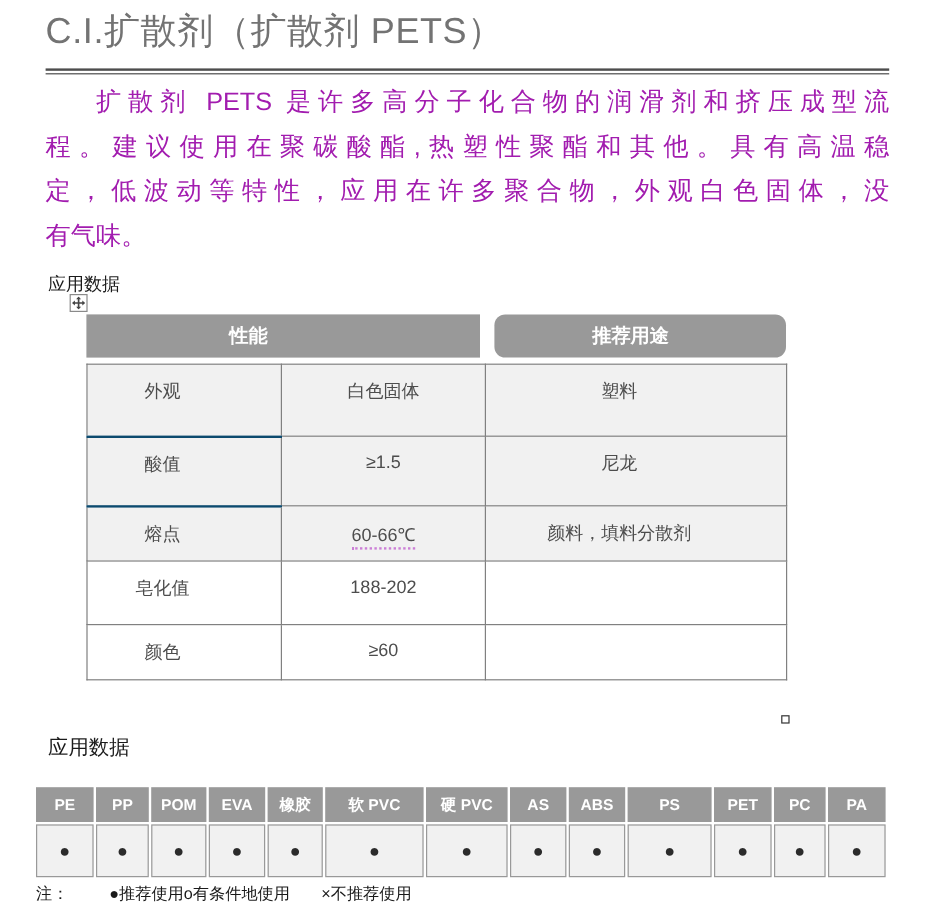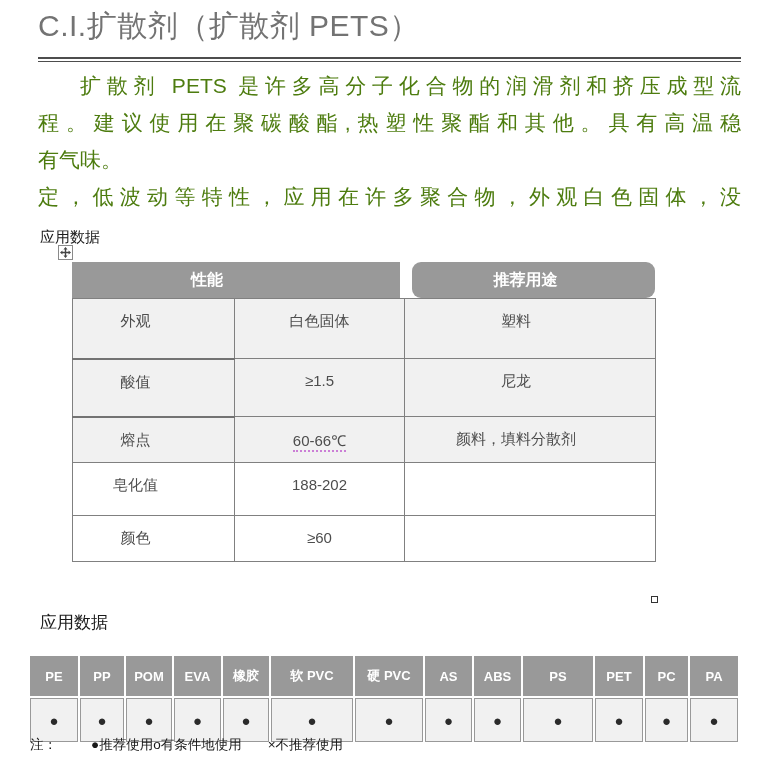--- a/index.html
+++ b/index.html
@@ -9,60 +9,60 @@
   }
   .abs{position:absolute;}
 
   
   .doc-title{left:38px;top:6px;font-size:30px;color:#737373;letter-spacing:0.5px;white-space:nowrap;}
   .title-rule{left:38px;top:57px;width:703px;}
   .title-rule .r1{height:2px;background:#4d4d4d;}
   .title-rule .r2{height:1px;background:#4d4d4d;margin-top:2px;}
 
   
-  .intro{left:38px;top:67px;width:703px;font-size:21px;line-height:37px;color:#4d7c0f;}
+  .intro{left:38px;top:67px;width:703px;font-size:21px;line-height:37px;color:#a21caf;}
   .intro .line{text-align:justify;text-align-last:justify;}
   .intro .line.first{text-indent:42px;}
   .intro .line.last{text-align-last:left;}
 
   
   .sec-label-1{left:40px;top:228px;font-size:15px;color:#1a1a1a;}
   .sec-label-2{left:40px;top:611px;font-size:17px;color:#1a1a1a;}
 
   
   .move-handle{left:58px;top:245px;width:15px;height:15px;background:#fff;
     border:1px solid #8a8a8a;box-sizing:border-box;display:flex;align-items:center;justify-content:center;}
 
   
   .resize-handle{left:651px;top:596px;width:7px;height:7px;background:#fff;border:1px solid #333;box-sizing:border-box;}
 
   
   .t1{left:72px;top:262px;width:583px;}
-  .t1-header{display:flex;gap:12px;margin-bottom:0;}
+  .t1-header{display:flex;gap:12px;margin-bottom:5px;}
   .t1-header .hcell{background:#999999;color:#ffffff;font-size:16px;font-weight:bold;
     height:36px;display:flex;align-items:center;justify-content:center;box-sizing:border-box;}
   .t1-header .h1{width:328px;padding-right:58px;}
   .t1-header .h2{flex:1;padding-right:16px;border-radius:9px;}
   table.t1-body{border-collapse:collapse;table-layout:fixed;width:583px;}
   table.t1-body td{border:1px solid #808080;font-size:15px;color:#4d4d4d;
     text-align:center;vertical-align:top;padding:13px 0 0 0;box-sizing:border-box;overflow:hidden;}
   table.t1-body col.c1{width:162px;}
   table.t1-body col.c2{width:170px;}
   table.t1-body col.c3{width:251px;}
   table.t1-body td.prop{padding-right:36px;}
   table.t1-body td.use{padding-right:28px;}
   tr.shaded td{background:#f1f1f1;}
-  tr.darkline td.prop{border-bottom:2px solid #737373;font-family:Liberation Serif, serif;}
+  tr.darkline td.prop{border-bottom:2px solid #0c4a6e;font-family:Liberation Serif, serif;}
   .spell{border-bottom:2px dotted #cb7fd6;padding-bottom:1px;}
 
   
   .t2{left:30px;top:656px;width:710px;display:grid;
     grid-template-columns:48px 44px 46px 47px 46px 82px 68px 47px 47px 70px 48px 43px 48px;
     gap:2px;}
-  .t2 .th{background:#999999;color:#ffffff;font-size:13px;font-weight:bold;height:40px;
+  .t2 .th{background:#999999;color:#ffffff;font-size:13px;font-weight:bold;height:29px;
     display:flex;align-items:center;justify-content:center;white-space:nowrap;text-align:center;}
   .t2 .tdv{background:#f1f1f1;border:1px solid #999999;height:44px;box-sizing:border-box;
     display:flex;align-items:center;justify-content:center;font-size:15px;color:#2b2b2b;}
 
   
   .legend{left:30px;top:736px;font-size:13.5px;color:#1a1a1a;display:flex;align-items:baseline;white-space:nowrap;}
   .legend .item0{margin-left:34px;}
   .legend .item1{}
   .legend .item2{margin-left:26px;}
 </style>
@@ -71,22 +71,22 @@
 
 <div class="abs doc-title">C.I.扩散剂（扩散剂 PETS）</div>
 <div class="abs title-rule">
   <div class="r1"></div>
     <div class="r2"></div>
 </div>
 
 <div class="abs intro">
   <div class="line first">扩散剂 PETS 是许多高分子化合物的润滑剂和挤压成型流</div>
   <div class="line">程。建议使用在聚碳酸酯,热塑性聚酯和其他。具有高温稳</div>
+  <div class="line">定，低波动等特性，应用在许多聚合物，外观白色固体，没</div>
   <div class="line last">有气味。</div>
-  <div class="line">定，低波动等特性，应用在许多聚合物，外观白色固体，没</div>
 </div>
 
 <div class="abs sec-label-1">应用数据</div>
 
 <div class="abs move-handle">
   <span style="display:flex;">
     <svg width="11" height="11" viewBox="0 0 16 16">
         <path d="M8 0 L11 3.5 H9 V7 H12.5 V5 L16 8 L12.5 11 V9 H9 V12.5 H11 L8 16 L5 12.5 H7 V9 H3.5 V11 L0 8 L3.5 5 V7 H7 V3.5 H5 Z" fill="#444"></path>
       </svg>
   </span>

